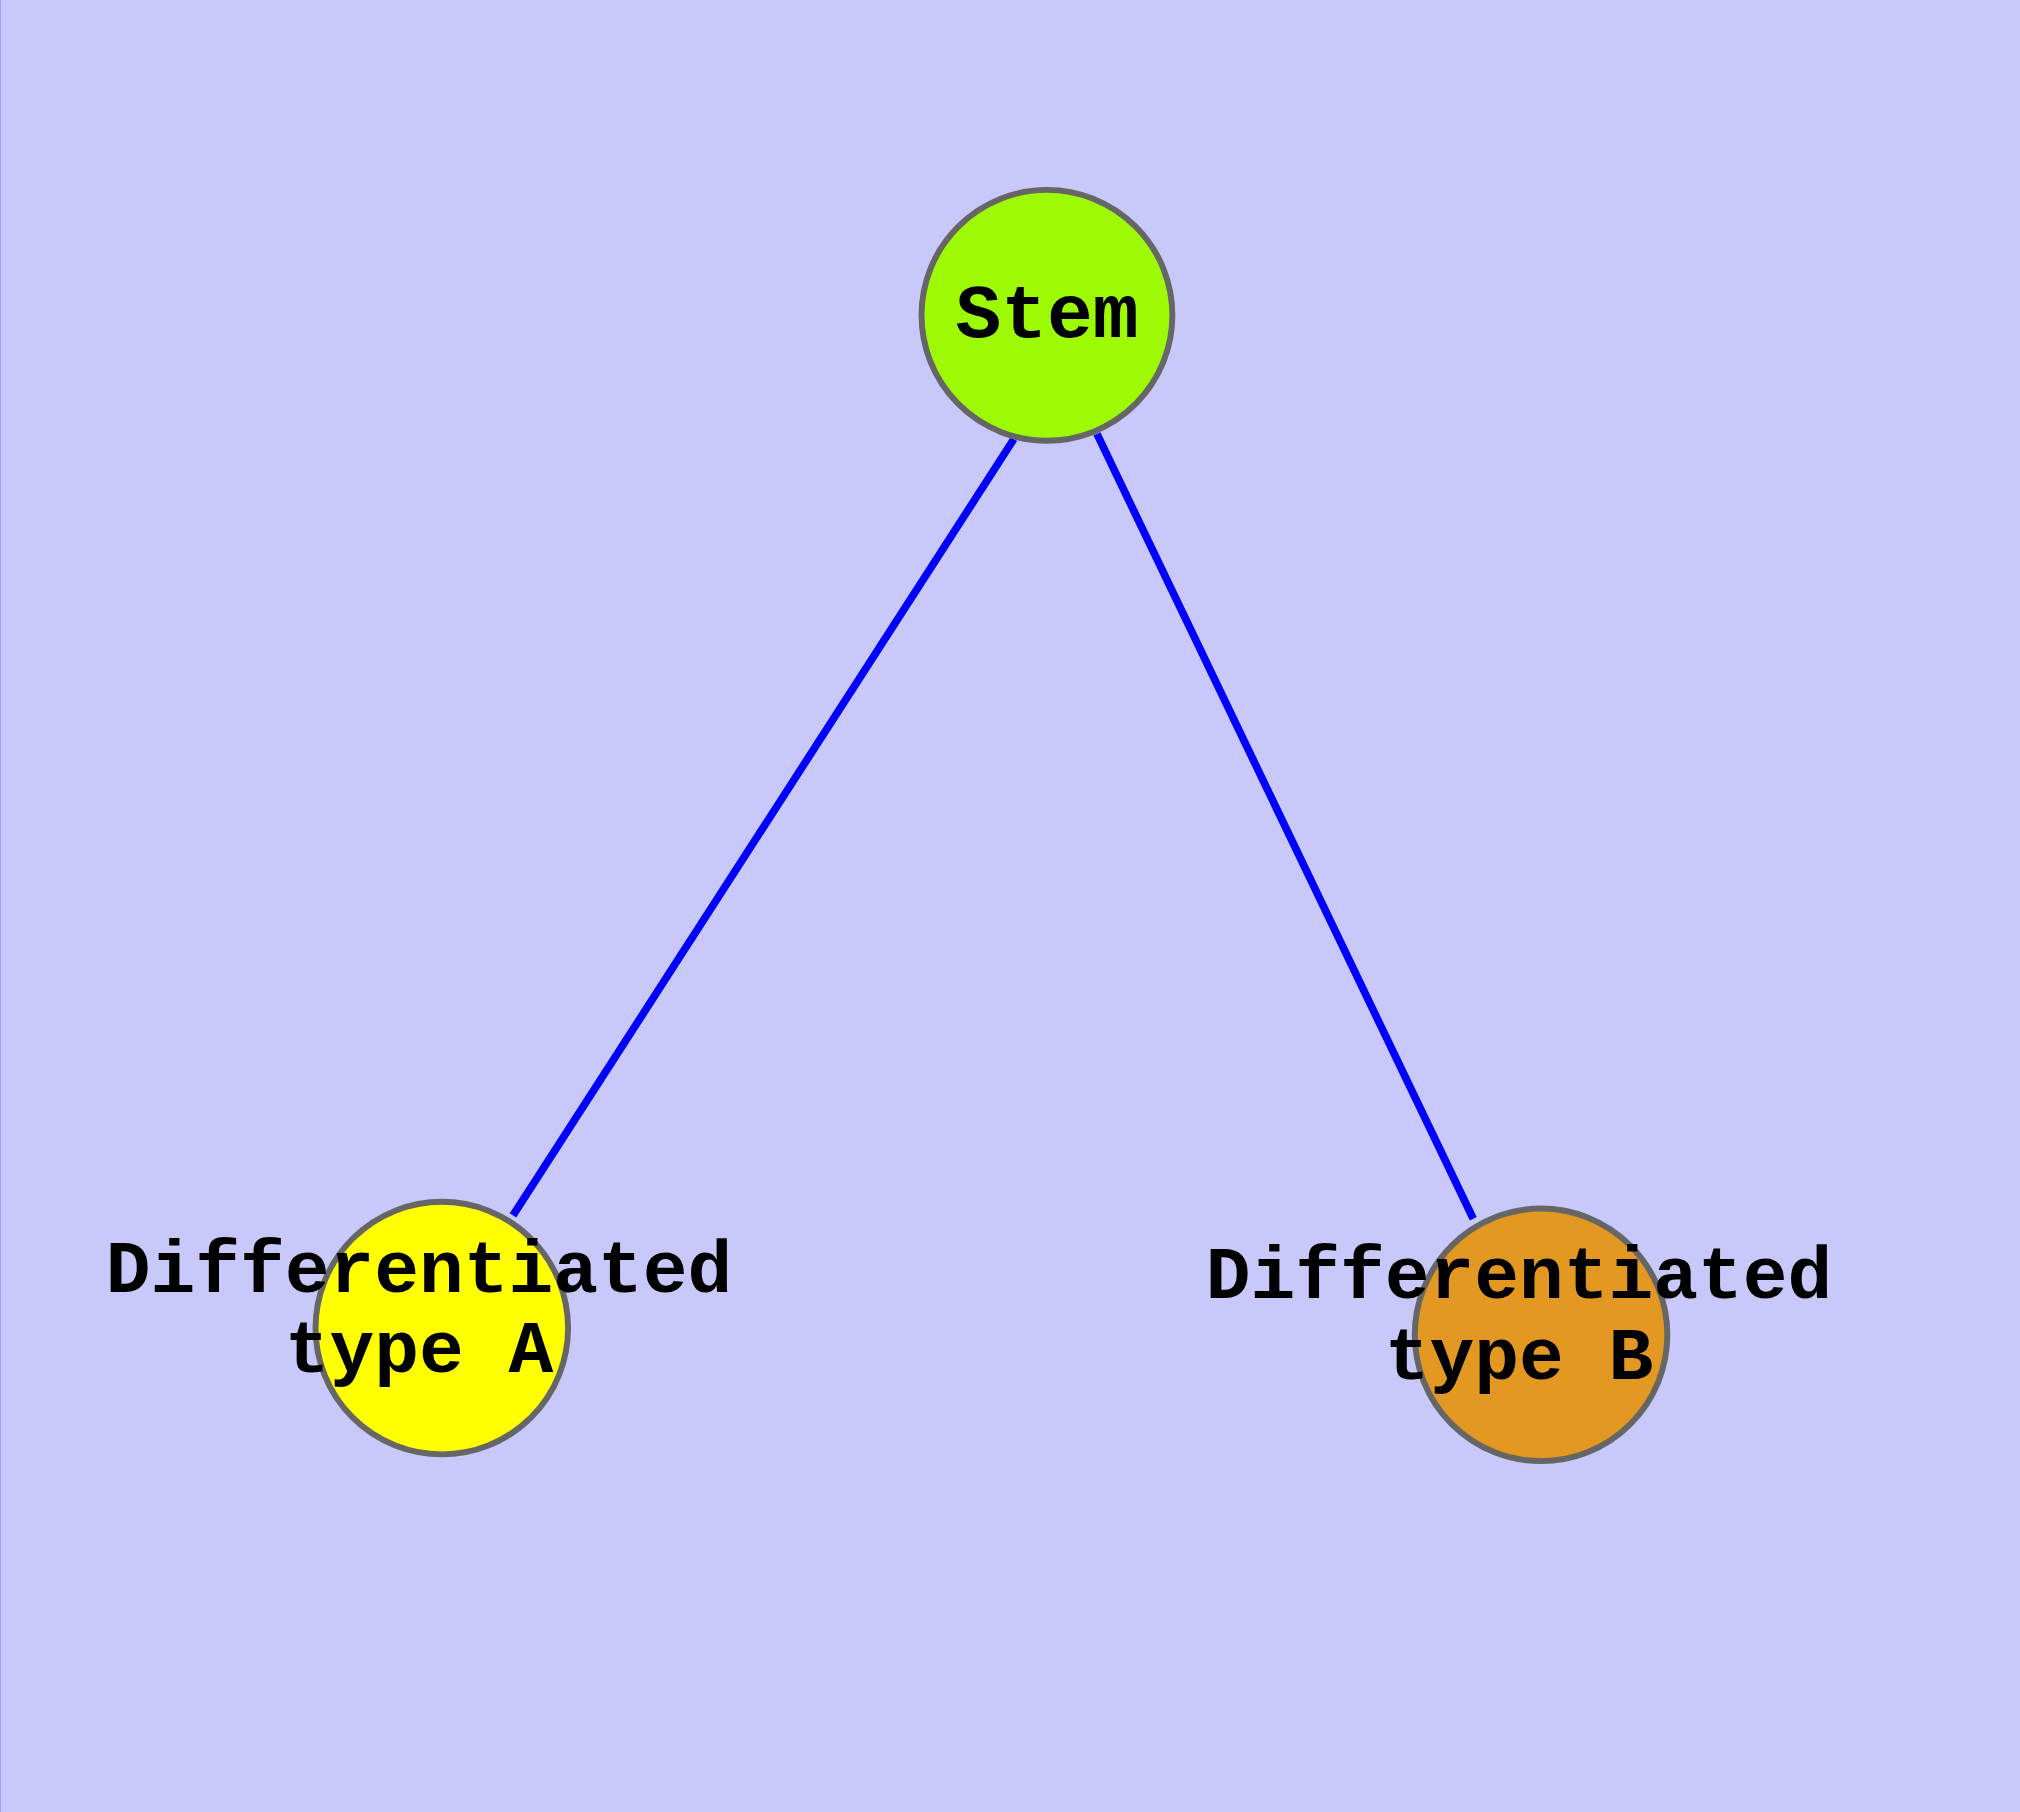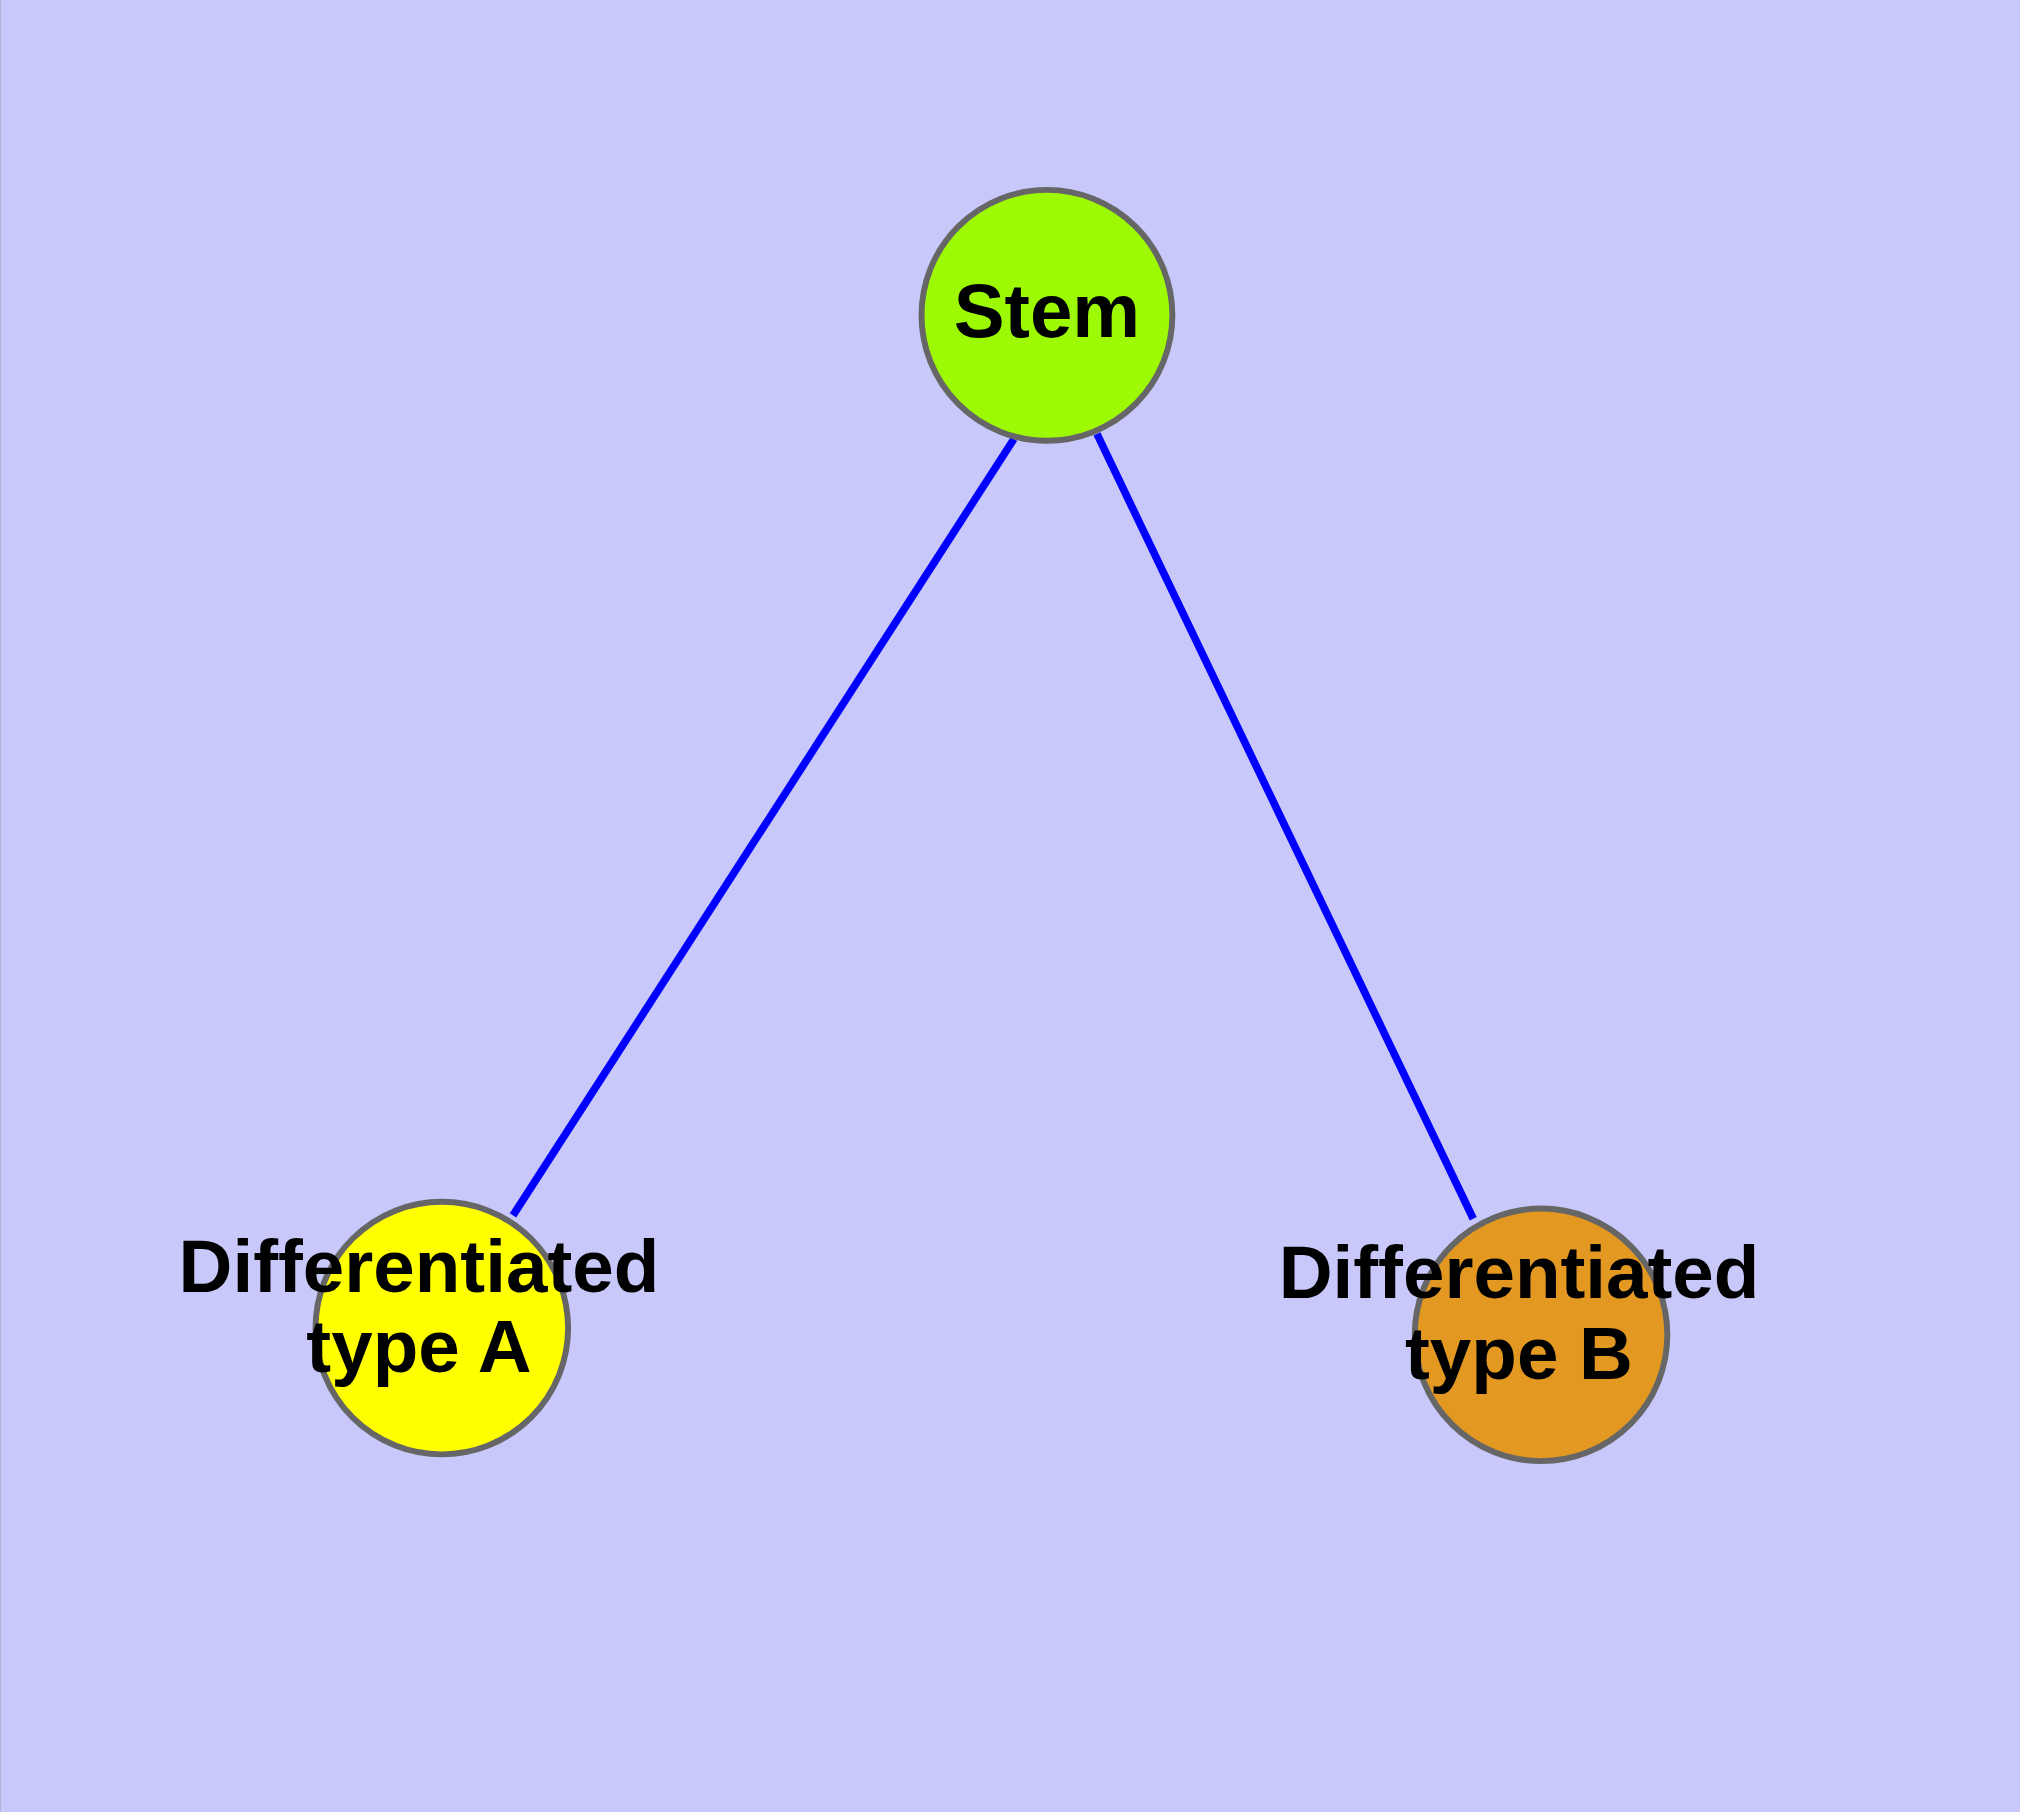--- a/index.html
+++ b/index.html
@@ -30,21 +30,21 @@
     dominant-baseline: middle;
     paint-order: normal;
   }
   .edge-line {
     stroke-linecap: butt;
   }
 </style>
 </head>
 <body>
 
-<div id="canvas" style="width: 2021px; height: 1812px; background: #737373;">
+<div id="canvas" style="width: 2021px; height: 1812px; background: #1d4ed8; font-family: Liberation Mono, monospace;">
   <svg id="graph-svg" viewBox="0 0 2384 2138" xmlns="http://www.w3.org/2000/svg" style="width: 2021px; height: 1812px;">
 
     <rect id="bg-rect" x="0" y="0" width="2384" height="2138" fill="#c8c8fa"></rect>
 
     <g id="edges-layer">
         <line class="edge-line" x1="1196" y1="518" x2="605" y2="1434" stroke="#0000ff" stroke-width="9"></line>
         <line class="edge-line" x1="1294" y1="512" x2="1738" y2="1438" stroke="#0000ff" stroke-width="9"></line>
       </g>
     <g id="nodes-layer">
         <g>

